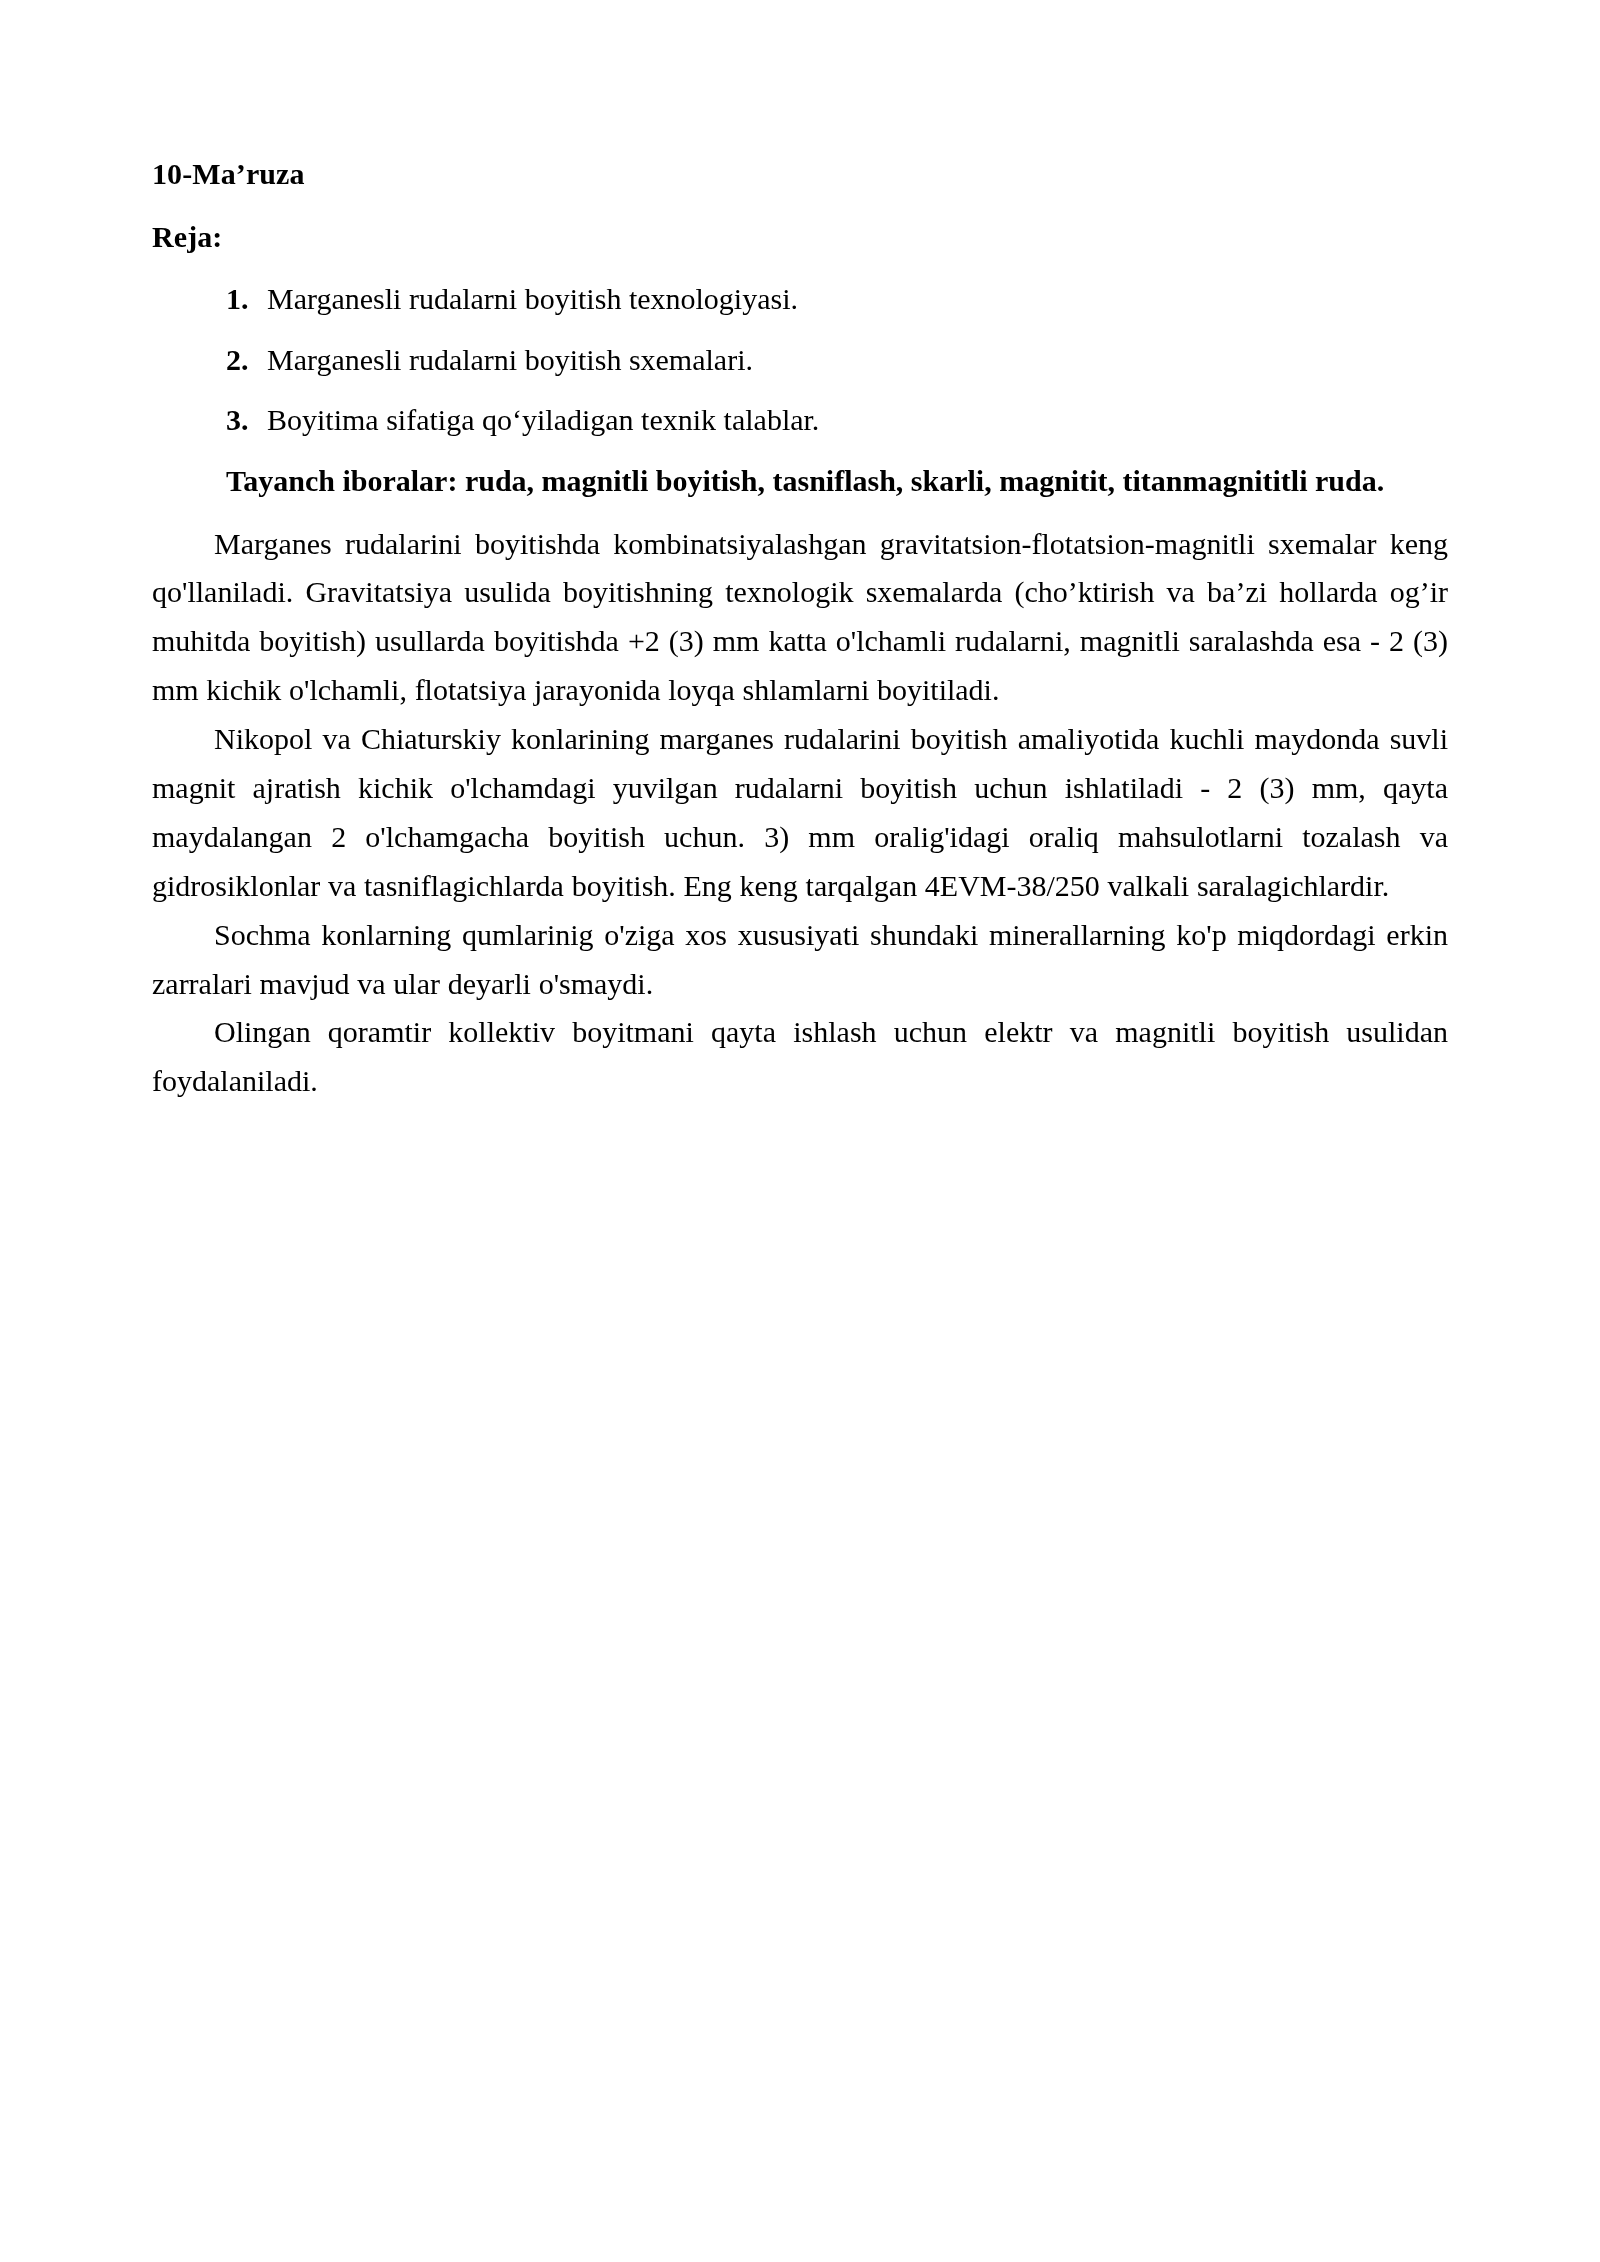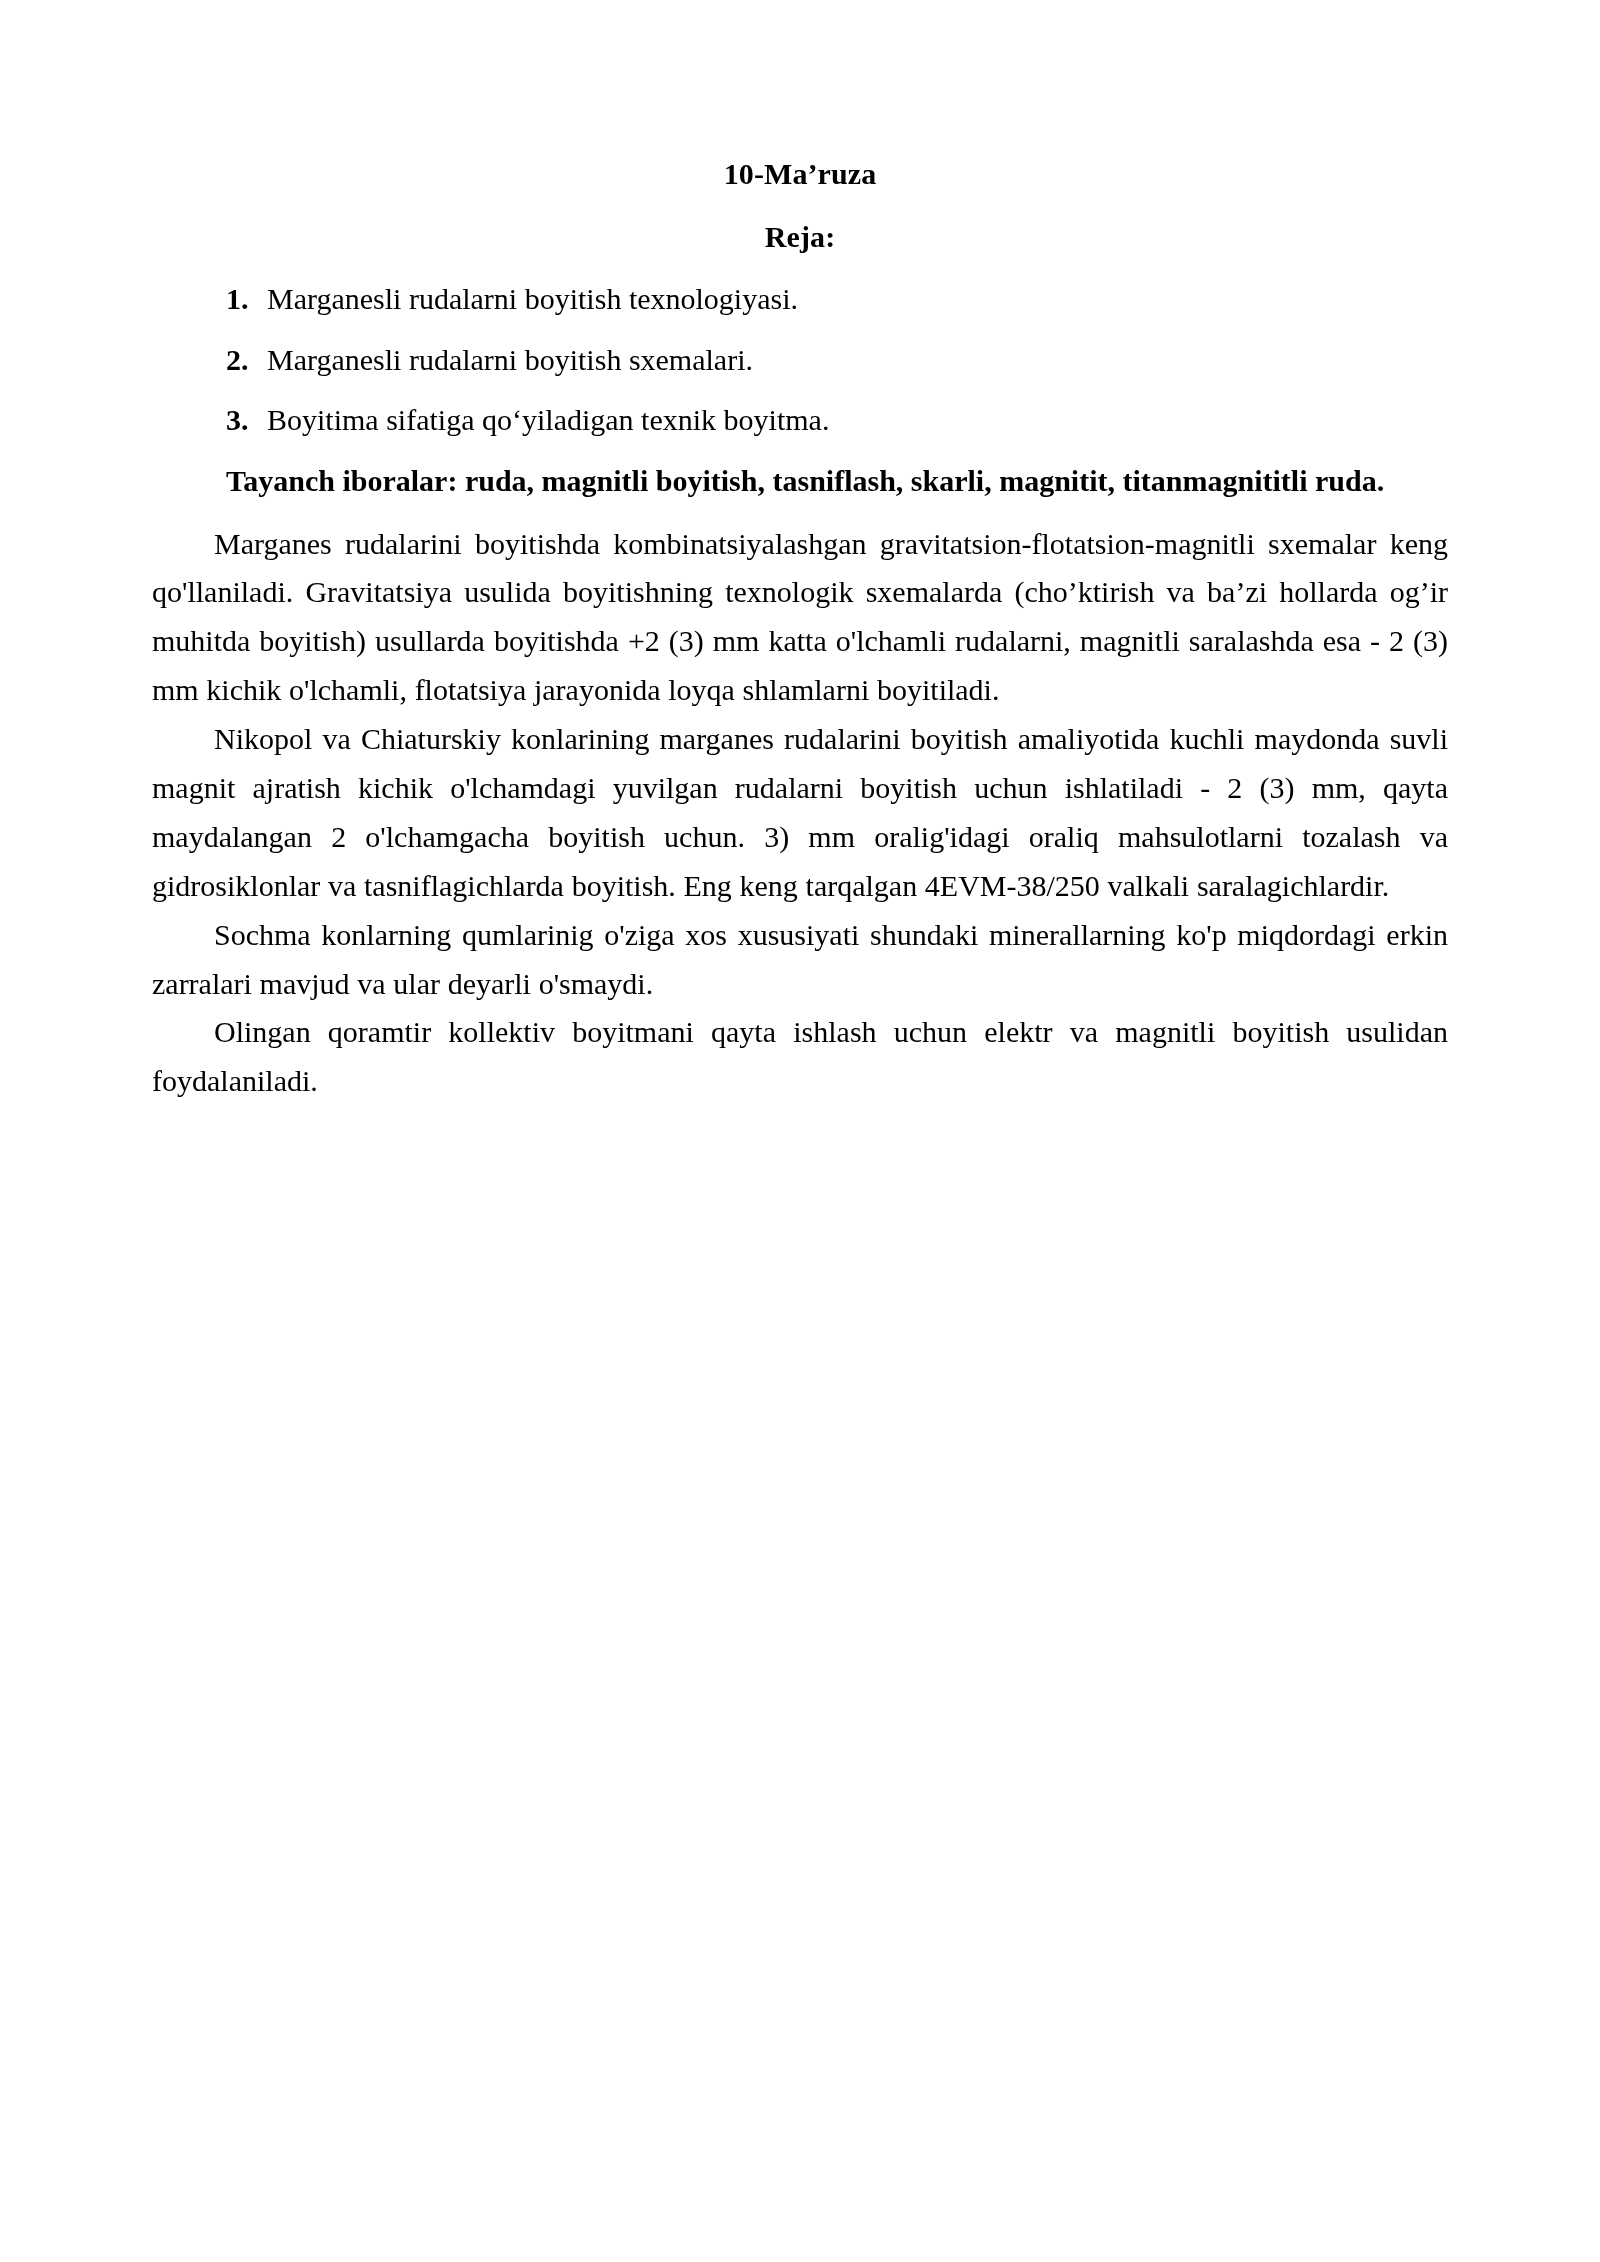--- a/index.html
+++ b/index.html
@@ -19,21 +19,20 @@
     background: #ffffff;
     margin: 0 auto;
     box-sizing: border-box;
     padding: 150px 152px 0 152px;
     overflow: hidden;
   }
   .doc-body {
     width: 1296px;
   }
   .heading {
-    text-align: center;
     font-weight: bold;
     font-size: 30px;
     line-height: 1.62;
     margin: 0;
     letter-spacing: 0.1px;
   }
   .heading-title { margin-bottom: 14px; }
   .heading-subject { margin-bottom: 14px; }
   .heading-plan { margin-bottom: 14px; }
 
@@ -87,21 +86,21 @@
   <div class="doc-body">
 
     <div class="heading heading-title">10-Ma’ruza</div>
 
 
     <div class="heading heading-plan">Reja:</div>
 
     <ol class="plan-list">
       <li>Marganesli rudalarni boyitish texnologiyasi.</li>
       <li>Marganesli rudalarni boyitish sxemalari.</li>
-      <li>Boyitima sifatiga qo‘yiladigan texnik boyitma.</li>
+      <li>Boyitima sifatiga qo‘yiladigan texnik talablar.</li>
     </ol>
 
     <p class="keywords">Tayanch iboralar: ruda, magnitli boyitish, tasniflash, skarli, magnitit, titanmagnititli ruda.</p>
 
     <p class="para">Marganes rudalarini boyitishda kombinatsiyalashgan gravitatsion-flotatsion-magnitli sxemalar keng qo'llaniladi. Gravitatsiya usulida boyitishning texnologik sxemalarda (cho’ktirish va ba’zi hollarda og’ir muhitda boyitish) usullarda boyitishda +2 (3) mm katta o'lchamli rudalarni, magnitli saralashda esa - 2 (3) mm kichik o'lchamli, flotatsiya jarayonida loyqa shlamlarni boyitiladi.</p>
     <p class="para">Nikopol va Chiaturskiy konlarining marganes rudalarini boyitish amaliyotida kuchli maydonda suvli magnit ajratish kichik o'lchamdagi yuvilgan rudalarni boyitish uchun ishlatiladi - 2 (3) mm, qayta maydalangan 2 o'lchamgacha boyitish uchun. 3) mm oralig'idagi oraliq mahsulotlarni tozalash va gidrosiklonlar va tasniflagichlarda boyitish. Eng keng tarqalgan 4EVM-38/250 valkali saralagichlardir.</p>
     <p class="para">Sochma konlarning qumlarinig o'ziga xos xususiyati shundaki minerallarning ko'p miqdordagi erkin zarralari mavjud va ular deyarli o'smaydi.</p>
     <p class="para">Olingan qoramtir kollektiv boyitmani qayta ishlash uchun elektr va magnitli boyitish usulidan foydalaniladi.</p>
 
   </div>

